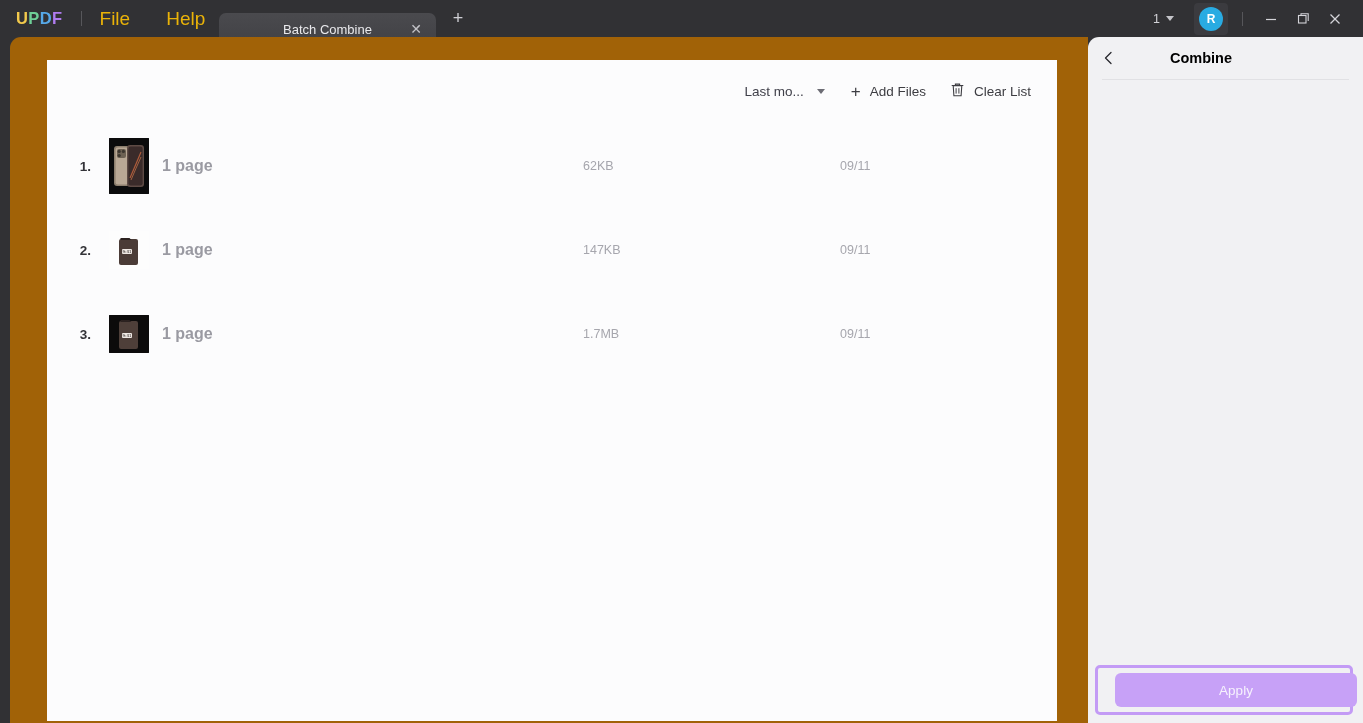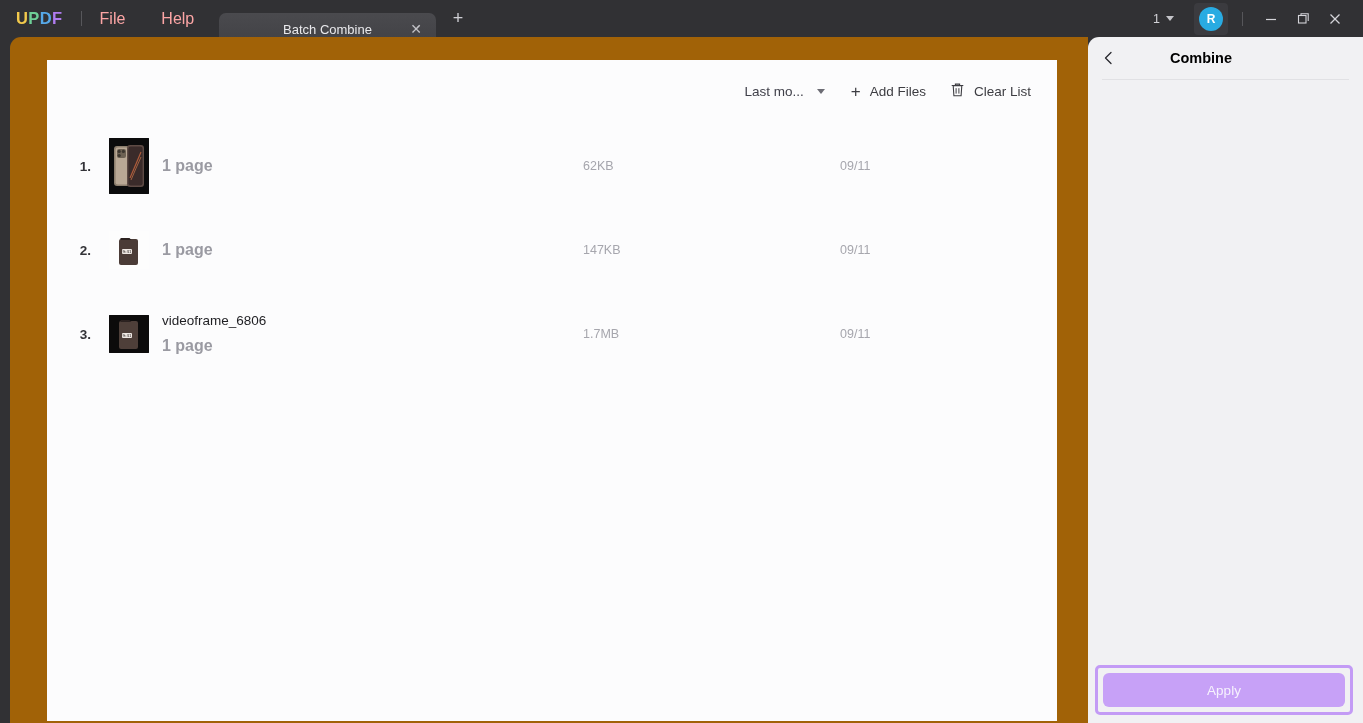--- a/index.html
+++ b/index.html
@@ -35,22 +35,22 @@
   .logo .l-p { color: #6fcf97; }
   .logo .l-d { color: #56a8e8; }
   .logo .l-f { color: #b07cf0; }
 
   .tb-sep {
     width: 1px; height: 15px;
     background: #57575b;
     margin-left: 18px;
   }
   .menu-item {
-    color: #fca5a5;
-    font-size: 16px;
+    color: #eab308;
+    font-size: 19px;
     padding: 0 18px;
     line-height: 37px;
     height: 37px;
     cursor: default;
     text-align: right;
   }
   .menu-item:first-of-type { margin-left: 14px; }
 
   .tab {
     position: absolute; left: 219px; top: 13px;
@@ -256,20 +256,21 @@
   }
   .apply-btn {
     width: 100%; height: 100%;
     background: #c7a1f7;
     border: none;
     border-radius: 6px;
     color: #f6f2fd;
     font-size: 13.5px;
     font-family: "Liberation Sans", sans-serif;
     cursor: pointer;
+    margin-left: 12px;
   }
 </style>
 </head>
 <body>
 
 <div id="app">
 
   <div class="titlebar">
 
     <div class="logo">
@@ -395,21 +396,20 @@
           <div class="thumb small">
             <svg width="40" height="38" viewBox="0 0 40 38">
               <rect width="40" height="38" fill="#0c0b0b"></rect>
               <path d="M12 6 h15 q2 0 2 2 v24 q0 2 -2 2 h-15 q-2 0 -2 -2 v-24 q0 -2 2 -2z" fill="#4e3f39"></path>
               <path d="M11.5 5 h9 l2 2 h-11 z" fill="#2c2220"></path>
               <rect x="13" y="18" width="10" height="5" rx="1" fill="#efe9e4"></rect>
               <text x="18" y="22.2" font-family="DejaVu Sans" font-size="4" fill="#2b2320" text-anchor="middle">9:41</text>
             </svg>
           </div>
           <div class="row-meta">
-            <div class="row-name">videoframe_6806</div>
             <div class="row-pages">1 page</div>
           </div>
           <div class="row-size">1.7MB</div>
           <div class="row-date">09/11</div>
         </div>
 
       </div>
     </div>
   </div>
 

